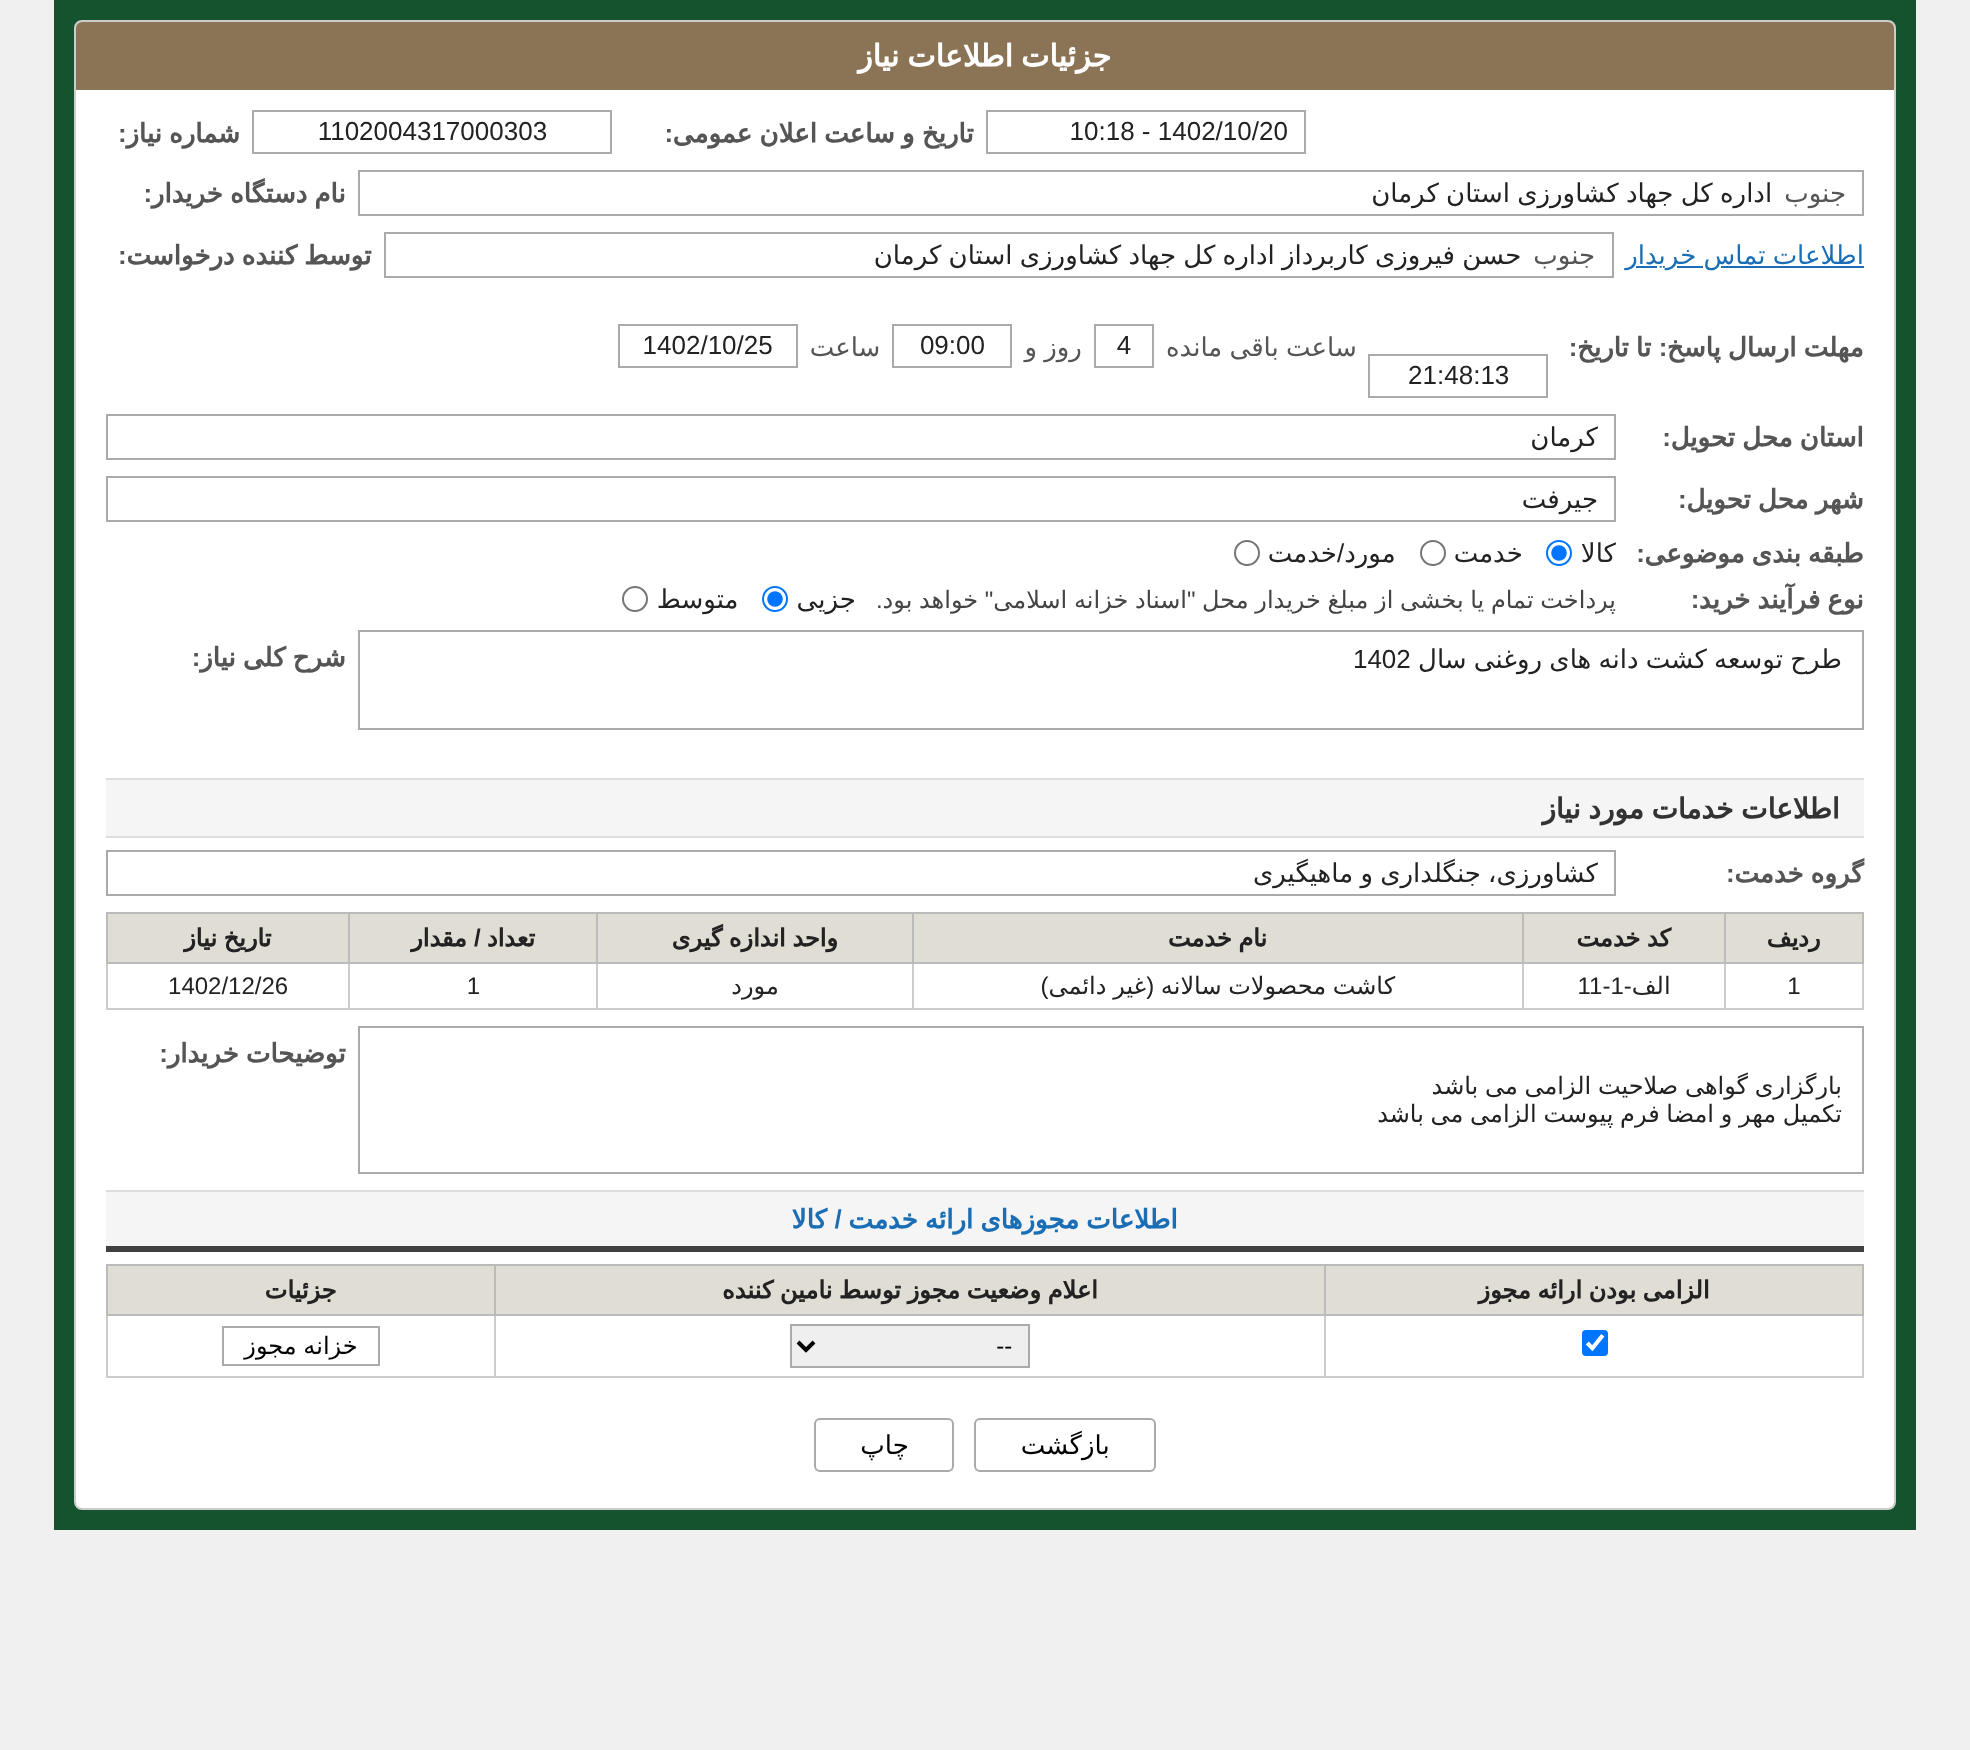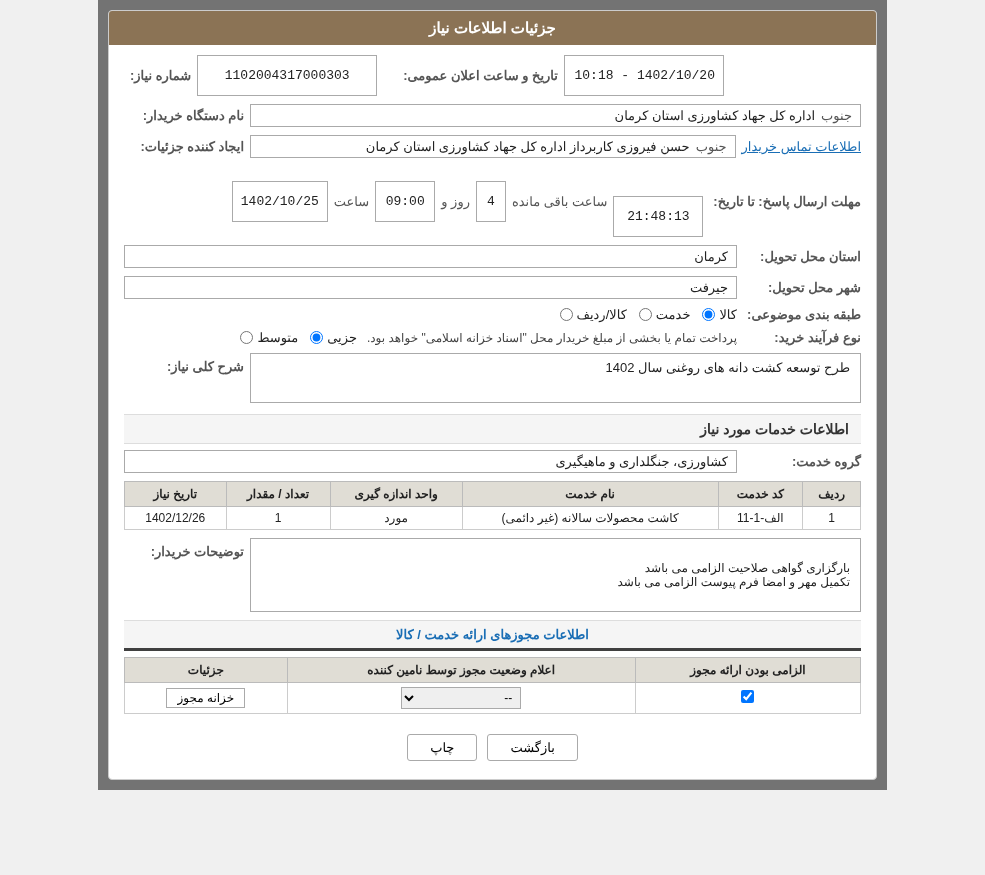--- a/index.html
+++ b/index.html
@@ -4,23 +4,23 @@
   <style>
     * { box-sizing: border-box; margin: 0; padding: 0; }
     body {
       font-family: Tahoma, Arial, sans-serif;
       font-size: 13px;
       background: #f0f0f0;
       direction: rtl;
       color: #222;
     }
     .page-wrapper {
-      width: 789px;
+      width: 931px;
       margin: 0 auto;
-      background: #737373;
+      background: #14532d;
       padding: 10px;
     }
     .main-card {
       background: #fff;
       border: 1px solid #ccc;
       border-radius: 4px;
       overflow: hidden;
     }
     .header-bar {
       background: #8B7355;
@@ -51,40 +51,39 @@
       border: 1px solid #aaa;
       background: #fff;
       padding: 3px 8px;
       min-height: 22px;
       flex: 1;
       text-align: right;
     }
     .value-box-inline {
       border: 1px solid #aaa;
       background: #fff;
-      padding: 12px 8px;
+      padding: 2px 8px;
       min-height: 22px;
       text-align: right;
       display: inline-block;
-      font-family: Liberation Mono, monospace;
     }
     .link-blue {
       color: #1a6eb5;
       text-decoration: underline;
       cursor: pointer;
     }
     .section-title {
       background: #f5f5f5;
       border-top: 1px solid #ddd;
       border-bottom: 1px solid #ddd;
       padding: 6px 12px;
       font-weight: bold;
       font-size: 14px;
       color: #333;
-      margin: 11px 0 6px 0;
+      margin: 24px 0 6px 0;
     }
     .table-wrap {
       overflow-x: auto;
       margin-bottom: 8px;
     }
     table {
       width: 100%;
       border-collapse: collapse;
       font-size: 12px;
     }
@@ -197,21 +196,21 @@
 
       <div class="info-row">
         <div style="display:flex; align-items:center; gap:6px; flex:1;">
           <div style="display:flex; align-items:center; gap:6px; flex:1;">
             <span class="link-blue">اطلاعات تماس خریدار</span>
             <div class="value-box" style="display:flex; gap:6px;">
               <span style="color:#555;">جنوب</span>
               <span>حسن فیروزی کاربرداز اداره کل جهاد کشاورزی استان کرمان</span>
             </div>
           </div>
-          <span class="label">ایجاد کننده جزئیات:</span>
+          <span class="label">توسط کننده درخواست:</span>
         </div>
       </div>
 
       <div class="info-row">
         <span class="label">مهلت ارسال پاسخ: تا تاریخ:</span>
         <div style="display:flex; align-items:center; gap:6px; flex:1;">
           <div style="display:flex; align-items:center; gap:6px;">
             <div class="value-box-inline" style="min-width:90px; text-align:center;margin-top:30px;">21:48:13</div>
             <span style="color:#555;">ساعت باقی مانده</span>
             <div class="value-box-inline" style="min-width:30px; text-align:center;">4</div>
@@ -232,21 +231,21 @@
 
       <div class="info-row">
         <span class="label">شهر محل تحویل:</span>
         <div class="value-box">جیرفت</div>
       </div>
 
       <div class="info-row">
         <span class="label">طبقه بندی موضوعی:</span>
         <div class="radio-group">
           <div class="radio-item">
-            <span>کالا/ردیف</span>
+            <span>مورد/خدمت</span>
             <input type="radio" name="category" style="">
           </div>
           <div class="radio-item">
             <span>خدمت</span>
             <input type="radio" name="category" style="">
           </div>
           <div class="radio-item">
             <span>کالا</span>
             <input type="radio" name="category" checked="" style="">
           </div>

